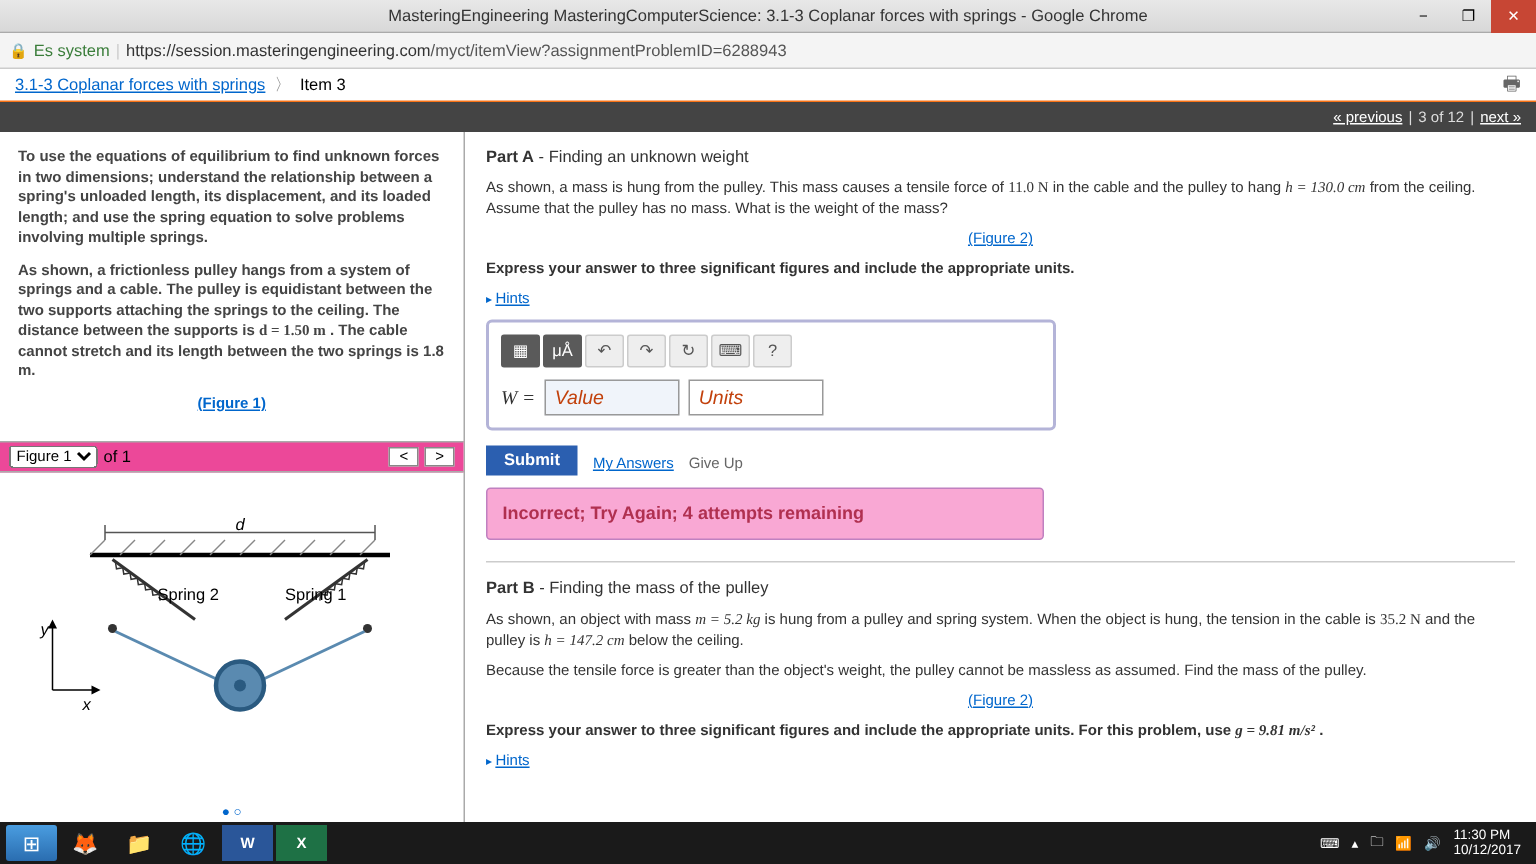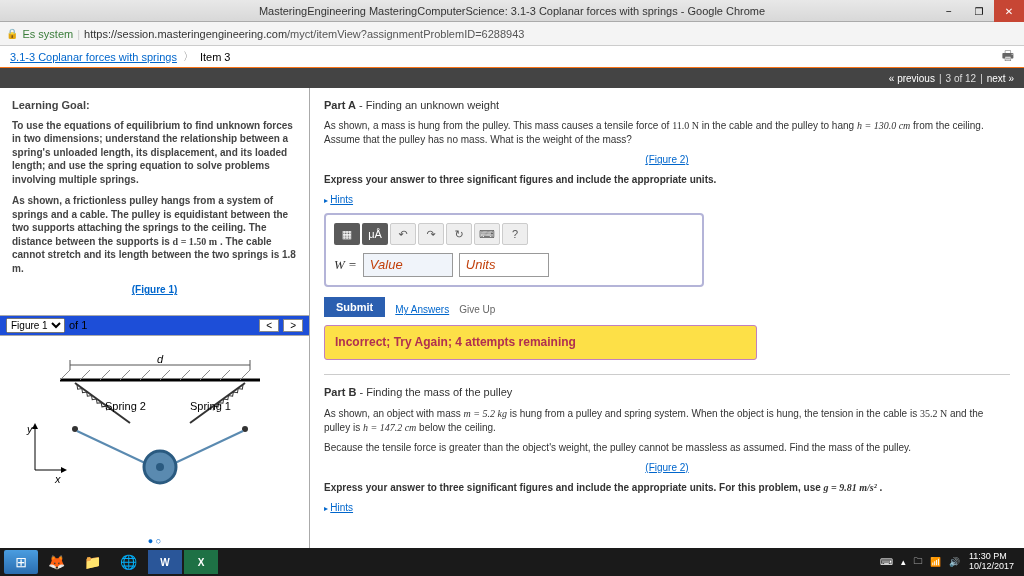--- a/index.html
+++ b/index.html
@@ -12,28 +12,28 @@
 .addrbar { height: 24px; display: flex; align-items: center; padding: 0 6px; border-bottom: 1px solid #ccc; font-size: 11px; gap: 4px; background: #f4f4f4; }
 .lock { color: #3a7d3a; font-size: 10px; }
 .seguro { color: #3a7d3a; }
 .url { color: #555; }
 .breadcrumb { height: 22px; display: flex; align-items: center; padding: 0 10px; font-size: 11px; gap: 6px; background: #fff; border-bottom: 1px solid #f97316; position: relative; }
 .breadcrumb a { color: #0066cc; text-decoration: underline; }
 .breadcrumb .sep { color: #888; }
 .printer { position: absolute; right: 10px; color: #666; font-size: 13px; }
 .pager { background: #444; color: #fff; height: 20px; display: flex; align-items: center; justify-content: flex-end; padding: 0 10px; font-size: 10px; gap: 4px; }
 .pager span { color: #ddd; }
-.pager a { color: #fff; }
+.pager a { color: #fff; text-decoration: underline; }
 .main { display: flex; height: calc(576px - 22px - 24px - 22px - 20px - 28px); }
 .left { width: 310px; border-right: 1px solid #aaa; display: flex; flex-direction: column; }
 .goal { padding: 10px 12px; font-size: 10px; color: #444; line-height: 1.35; overflow-y: auto; }
 .goal h3 { font-size: 11px; font-weight: bold; margin-bottom: 6px; }
 .goal p { margin-bottom: 8px; font-weight: bold; }
 .goal a { color: #0066cc; text-decoration: underline; }
-.fig-bar { border-top: 1px solid #aaa; border-bottom: 1px solid #aaa; padding: 2px 6px; display: flex; align-items: center; gap: 4px; background: #1d4ed8; }
+.fig-bar { border-top: 1px solid #aaa; border-bottom: 1px solid #aaa; padding: 2px 6px; display: flex; align-items: center; gap: 4px; background: #ec4899; }
 .fig-bar select { font-size: 10px; }
 .fig-bar .navbtn { border: 1px solid #888; padding: 0 6px; font-size: 10px; background: #fff; }
 .figure { flex: 1; display: flex; align-items: center; justify-content: center; position: relative; }
 .dots { text-align: center; padding: 2px; font-size: 9px; color: #0066cc; }
 .right { flex: 1; padding: 10px 14px; overflow-y: auto; font-size: 10px; color: #333; line-height: 1.4; }
 .part-title { font-size: 11px; margin-bottom: 6px; }
 .part-title b { font-weight: bold; }
 .right p { margin-bottom: 6px; }
 .right a { color: #0066cc; text-decoration: underline; }
 .instruct { font-weight: bold; margin: 6px 0; }
@@ -45,21 +45,21 @@
 .tbtn.light { background: #eee; color: #555; border: 1px solid #ccc; }
 .eqrow { display: flex; align-items: center; gap: 6px; }
 .eqrow .var { font-style: italic; font-size: 13px; }
 .valbox, .unitbox { border: 1px solid #999; height: 24px; padding: 0 6px; font-size: 13px; color: #c2410c; font-style: italic; display: flex; align-items: center; }
 .valbox { width: 90px; background: #f0f4fa; }
 .unitbox { width: 90px; }
 .actions { display: flex; align-items: flex-end; gap: 10px; margin: 8px 0; }
 .submit { background: #2b5fb0; color: #fff; padding: 4px 12px; font-size: 11px; border: none; font-weight: bold; }
 .myans { color: #0066cc; text-decoration: underline; font-size: 10px; }
 .giveup { color: #666; font-size: 10px; }
-.feedback { border: 1px solid #c080c0; background: #fde047; color: #b03050; padding: 8px 10px; font-size: 12px; font-weight: bold; border-radius: 3px; width: 433px; margin-bottom: 14px; }
+.feedback { border: 1px solid #c080c0; background: #f9a8d4; color: #b03050; padding: 8px 10px; font-size: 12px; font-weight: bold; border-radius: 3px; width: 372px; margin-bottom: 14px; }
 hr { border: none; border-top: 1px solid #ccc; margin: 10px 0; }
 .serif { font-family: 'Times New Roman', serif; }
 .taskbar { position: absolute; bottom: 0; left: 0; right: 0; height: 28px; background: #1a1a1a; display: flex; align-items: center; padding: 0 4px; gap: 2px; }
 .tb-icon { width: 34px; height: 24px; display: flex; align-items: center; justify-content: center; font-size: 14px; color: #fff; }
 .tb-start { background: linear-gradient(#4a9de0, #2a6db0); border-radius: 2px; }
 .tray { margin-left: auto; display: flex; align-items: center; gap: 8px; color: #fff; font-size: 9px; padding-right: 6px; }
 .tray-time { text-align: left; line-height: 1.1; }
 svg text { font-size: 11px; }
 </style>
 </head>
@@ -92,21 +92,20 @@
   <a>« previous</a>
   <span>|</span>
   <span>3 of 12</span>
   <span>|</span>
   <a>next »</a>
 </div>
 
 <div class="main">
   <div class="left">
     <div class="goal">
-      <h3>Learning Goal:</h3>
       <p>To use the equations of equilibrium to find unknown forces in two dimensions; understand the relationship between a spring's unloaded length, its displacement, and its loaded length; and use the spring equation to solve problems involving multiple springs.</p>
       <p>
         <span>As shown, a frictionless pulley hangs from a system of springs and a cable. The pulley is equidistant between the two supports attaching the springs to the ceiling. The distance between the supports is </span><span class="serif">d = 1.50 m</span><span> . The cable cannot stretch and its length between the two springs is 1.8 m.</span>
       </p>
       <p style="text-align:center"><a>(Figure 1)</a></p>
     </div>
     <div class="fig-bar">
       <select><option>Figure 1</option></select>
       <span>of 1</span>
       <span style="flex:1"></span>

